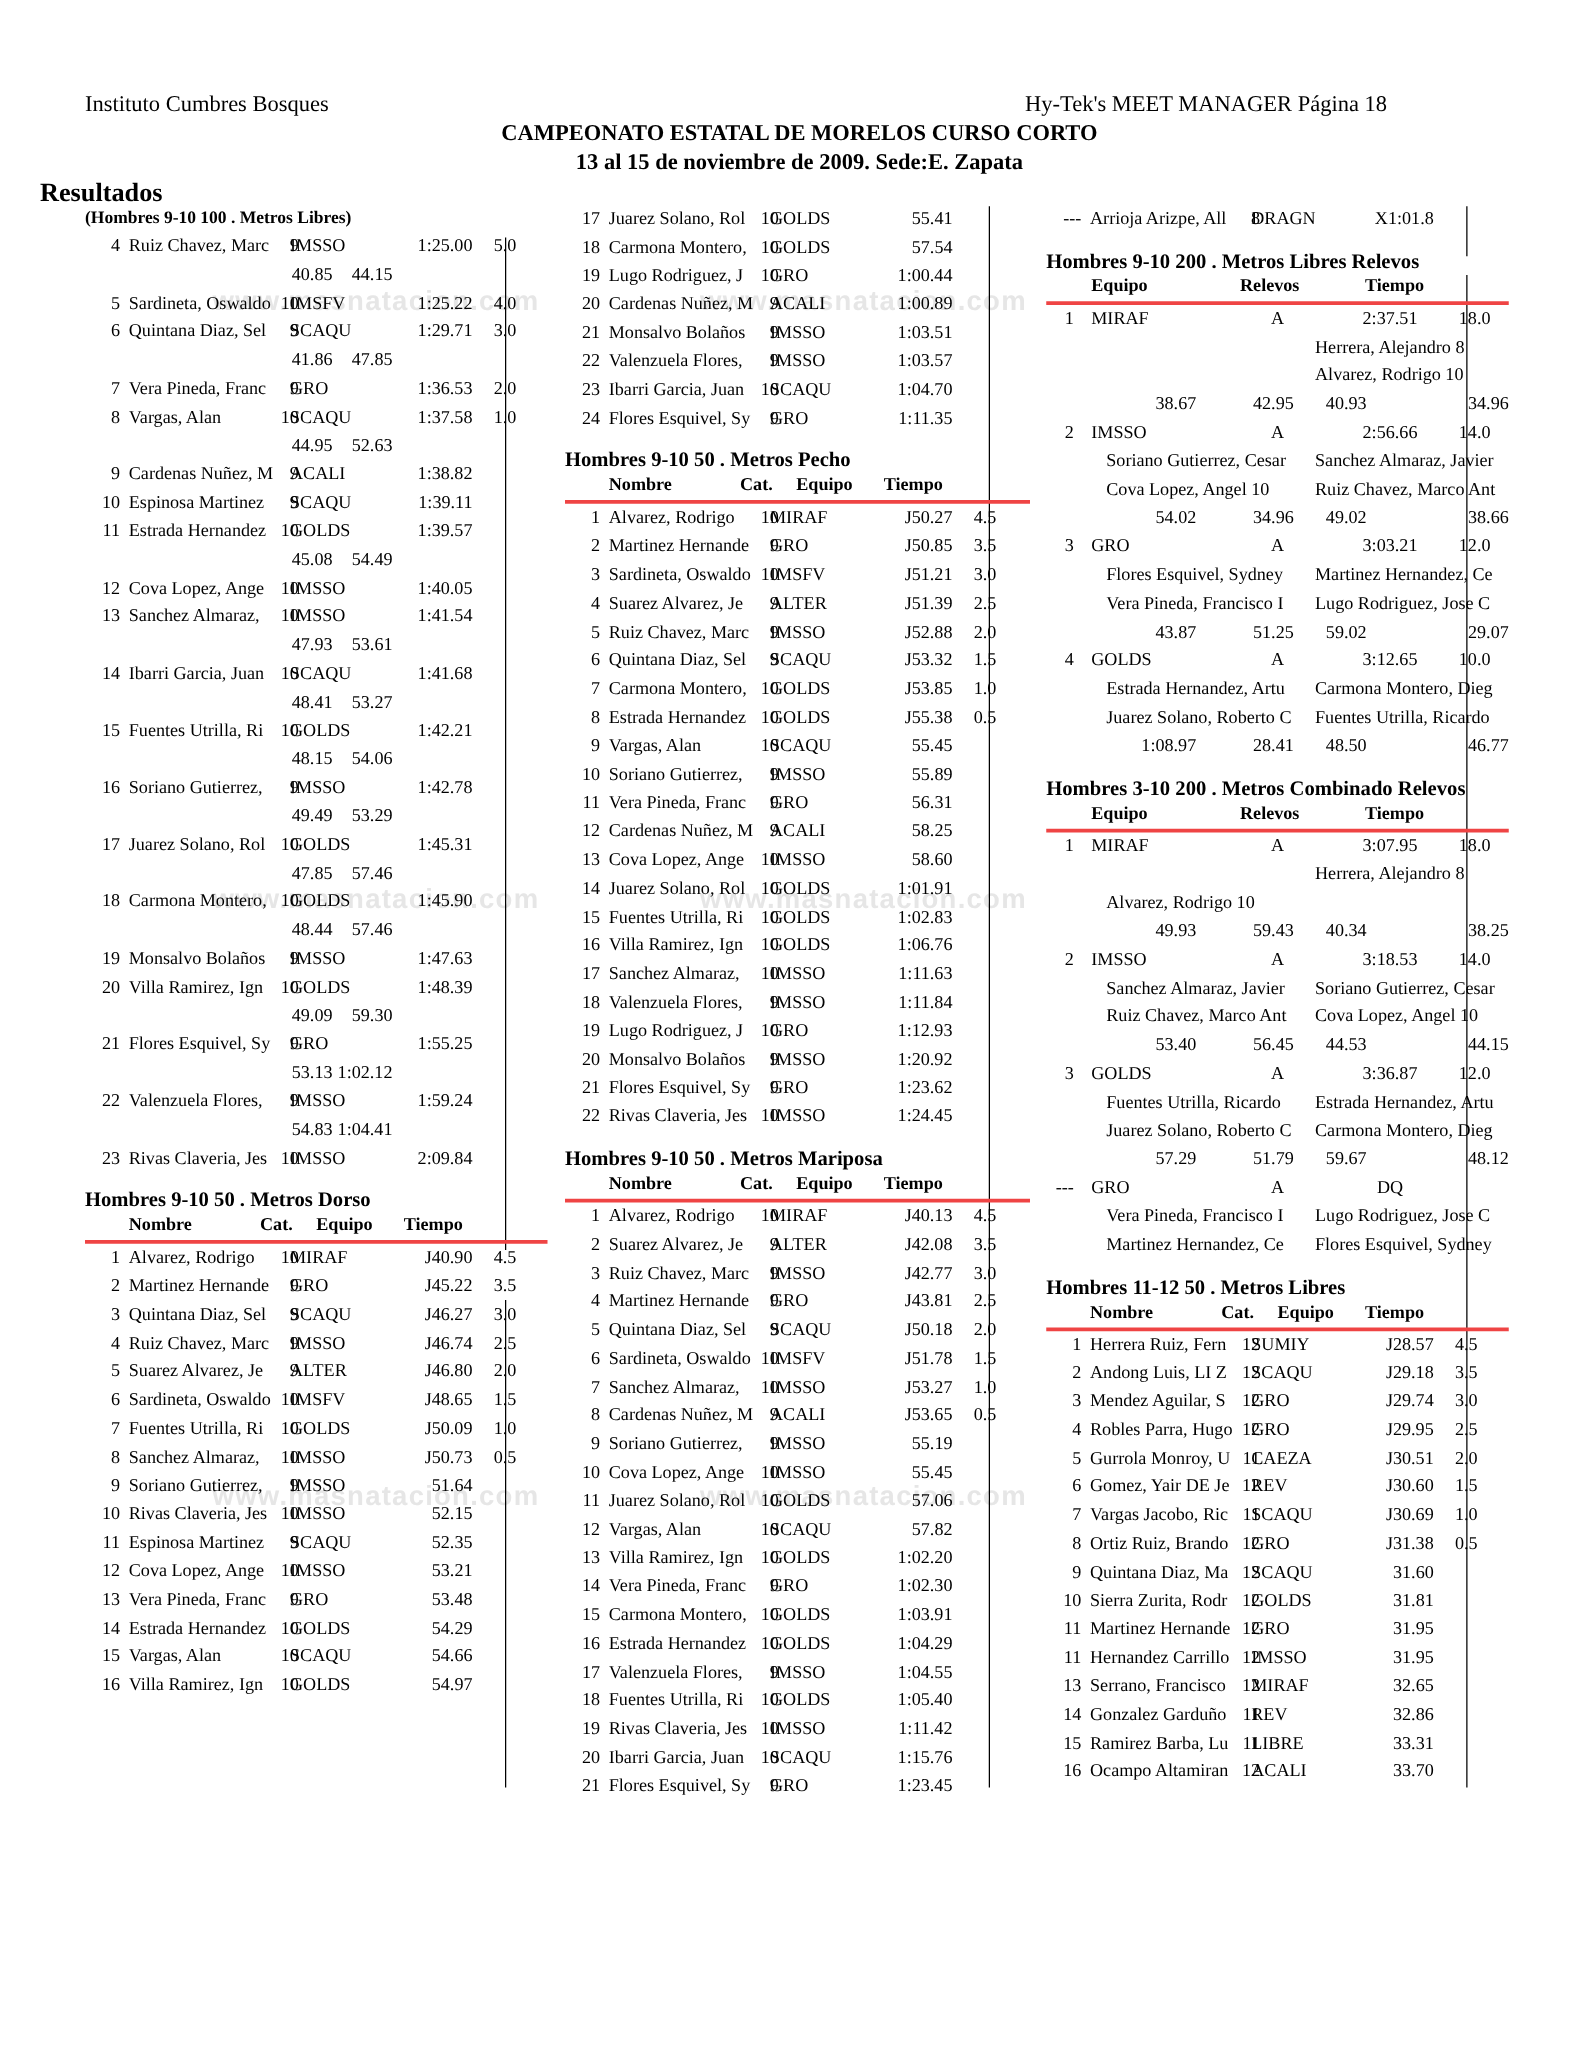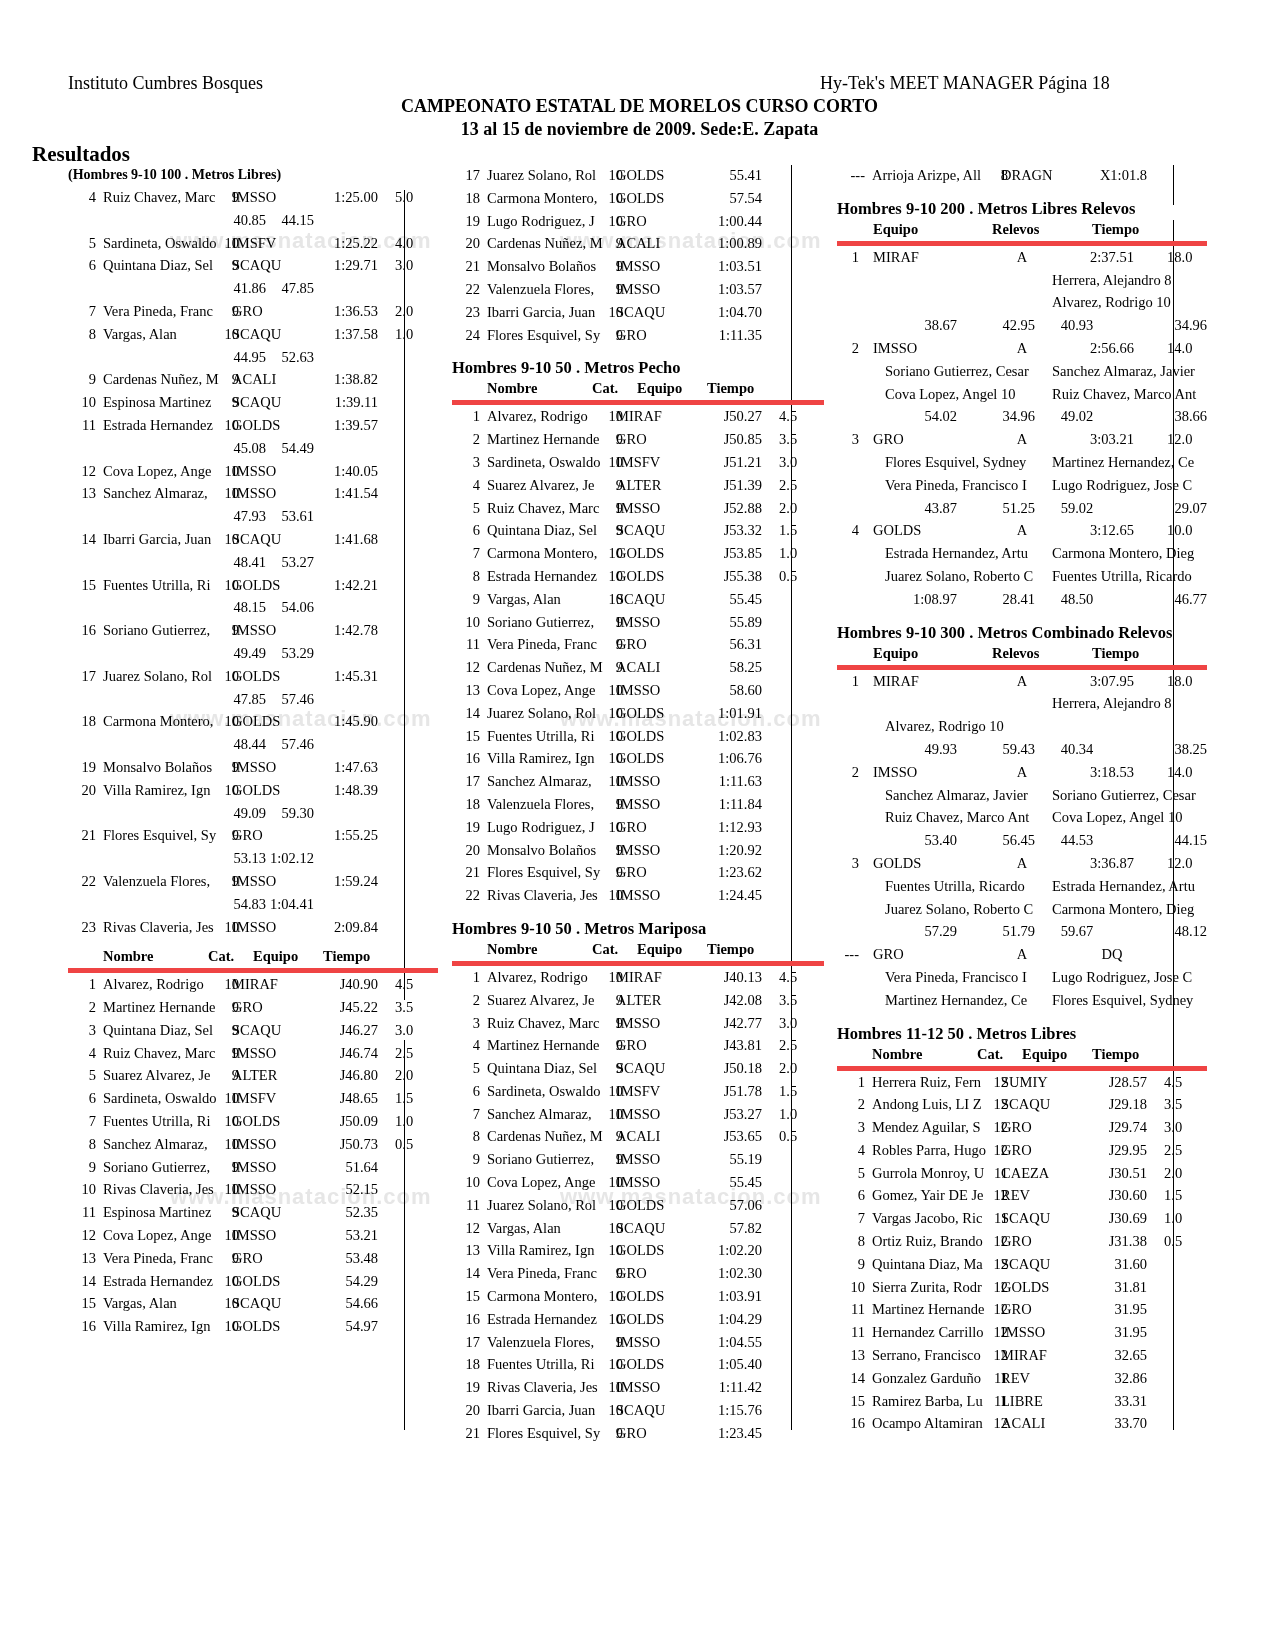--- a/index.html
+++ b/index.html
@@ -10,21 +10,21 @@
   .title1 { position:absolute; left:0; width:1215px; text-align:center; top:96px; font-size:18px; font-weight:bold; }
   .title2 { position:absolute; left:0; width:1215px; text-align:center; top:119px; font-size:18px; font-weight:bold; }
   .title3 { position:absolute; left:0; width:1215px; text-align:left; top:142px; font-size:21px; font-weight:bold; }
   .col { position:absolute; }
   .col1 { left:36px; top:164px; width:370px;font-family:Liberation Serif, serif; }
   .col2 { left:420px; top:164px; width:372px; }
   .col3 { left:805px; top:164px; width:370px; }
   .vline { position:absolute; width:1px; background:#000; }
   .ev-title { font-weight:bold; font-size:16.5px; height:24px; line-height:24px; white-space:nowrap; }
   .ev-title.small { font-size:14px; height:22px; line-height:22px; }
-  .thead { position:relative; height:20px; font-weight:bold; font-size:14.5px; border-bottom:5px solid #ef4444; }
+  .thead { position:relative; height:20px; font-weight:bold; font-size:14.5px; border-bottom:3px solid #ef4444; }
   .thead span { position:absolute; top:0; }
   .row { position:relative; height:22.8px; line-height:22.8px; white-space:nowrap; font-size:14.5px; }
   .row span { position:absolute; top:0; }
   .place { width:28px; text-align:right; left:0; }
   .name { left:35px; width:118px; overflow:hidden; }
   .age { left:153px; width:18px; text-align:right; }
   .team { left:164px; }
   .time { left:200px; width:110px; text-align:right; }
   .pts { left:327px; }
   .split1 { left:100px; width:98px; text-align:right; }
@@ -277,20 +277,21 @@
       <div class="row">
         <span class="place">23</span>
         <span class="name">Rivas Claveria, Jes</span>
         <span class="age">10</span>
         <span class="team">IMSSO</span>
         <span class="time">2:09.84</span>
         <span class="pts"></span>
       </div>
     </div>
   <div class="gap"></div>
+  <div class="ev-title">Hombres 9-10 50 . Metros Dorso</div>
   <div class="thead">
     <span style="left:35px">Nombre</span>
     <span style="left:140px">Cat.</span>
     <span style="left:185px">Equipo</span>
     <span style="left:255px">Tiempo</span>
   </div>
   <div>
       <div class="row">
         <span class="place">1</span>
         <span class="name">Alvarez, Rodrigo</span>
@@ -950,21 +951,21 @@
         <span class="r-sw2">Fuentes Utrilla, Ricardo</span>
       </div>
       <div class="row">
         <span class="r-s1">1:08.97</span>
         <span class="r-s2">28.41</span>
         <span class="r-s3">48.50</span>
         <span class="r-s4">46.77</span>
       </div>
     </div>
   <div class="gap"></div>
-  <div class="ev-title">Hombres 9-10 300 . Metros Combinado Relevos</div>
+  <div class="ev-title">Hombres 3-10 200 . Metros Combinado Relevos</div>
   <div class="thead">
     <span style="left:36px">Equipo</span>
     <span style="left:155px">Relevos</span>
     <span style="left:255px">Tiempo</span>
   </div>
   <div>
       <div class="row">
         <span class="r-place">1</span>
         <span class="r-team">MIRAF</span>
         <span class="r-rel">A</span>

